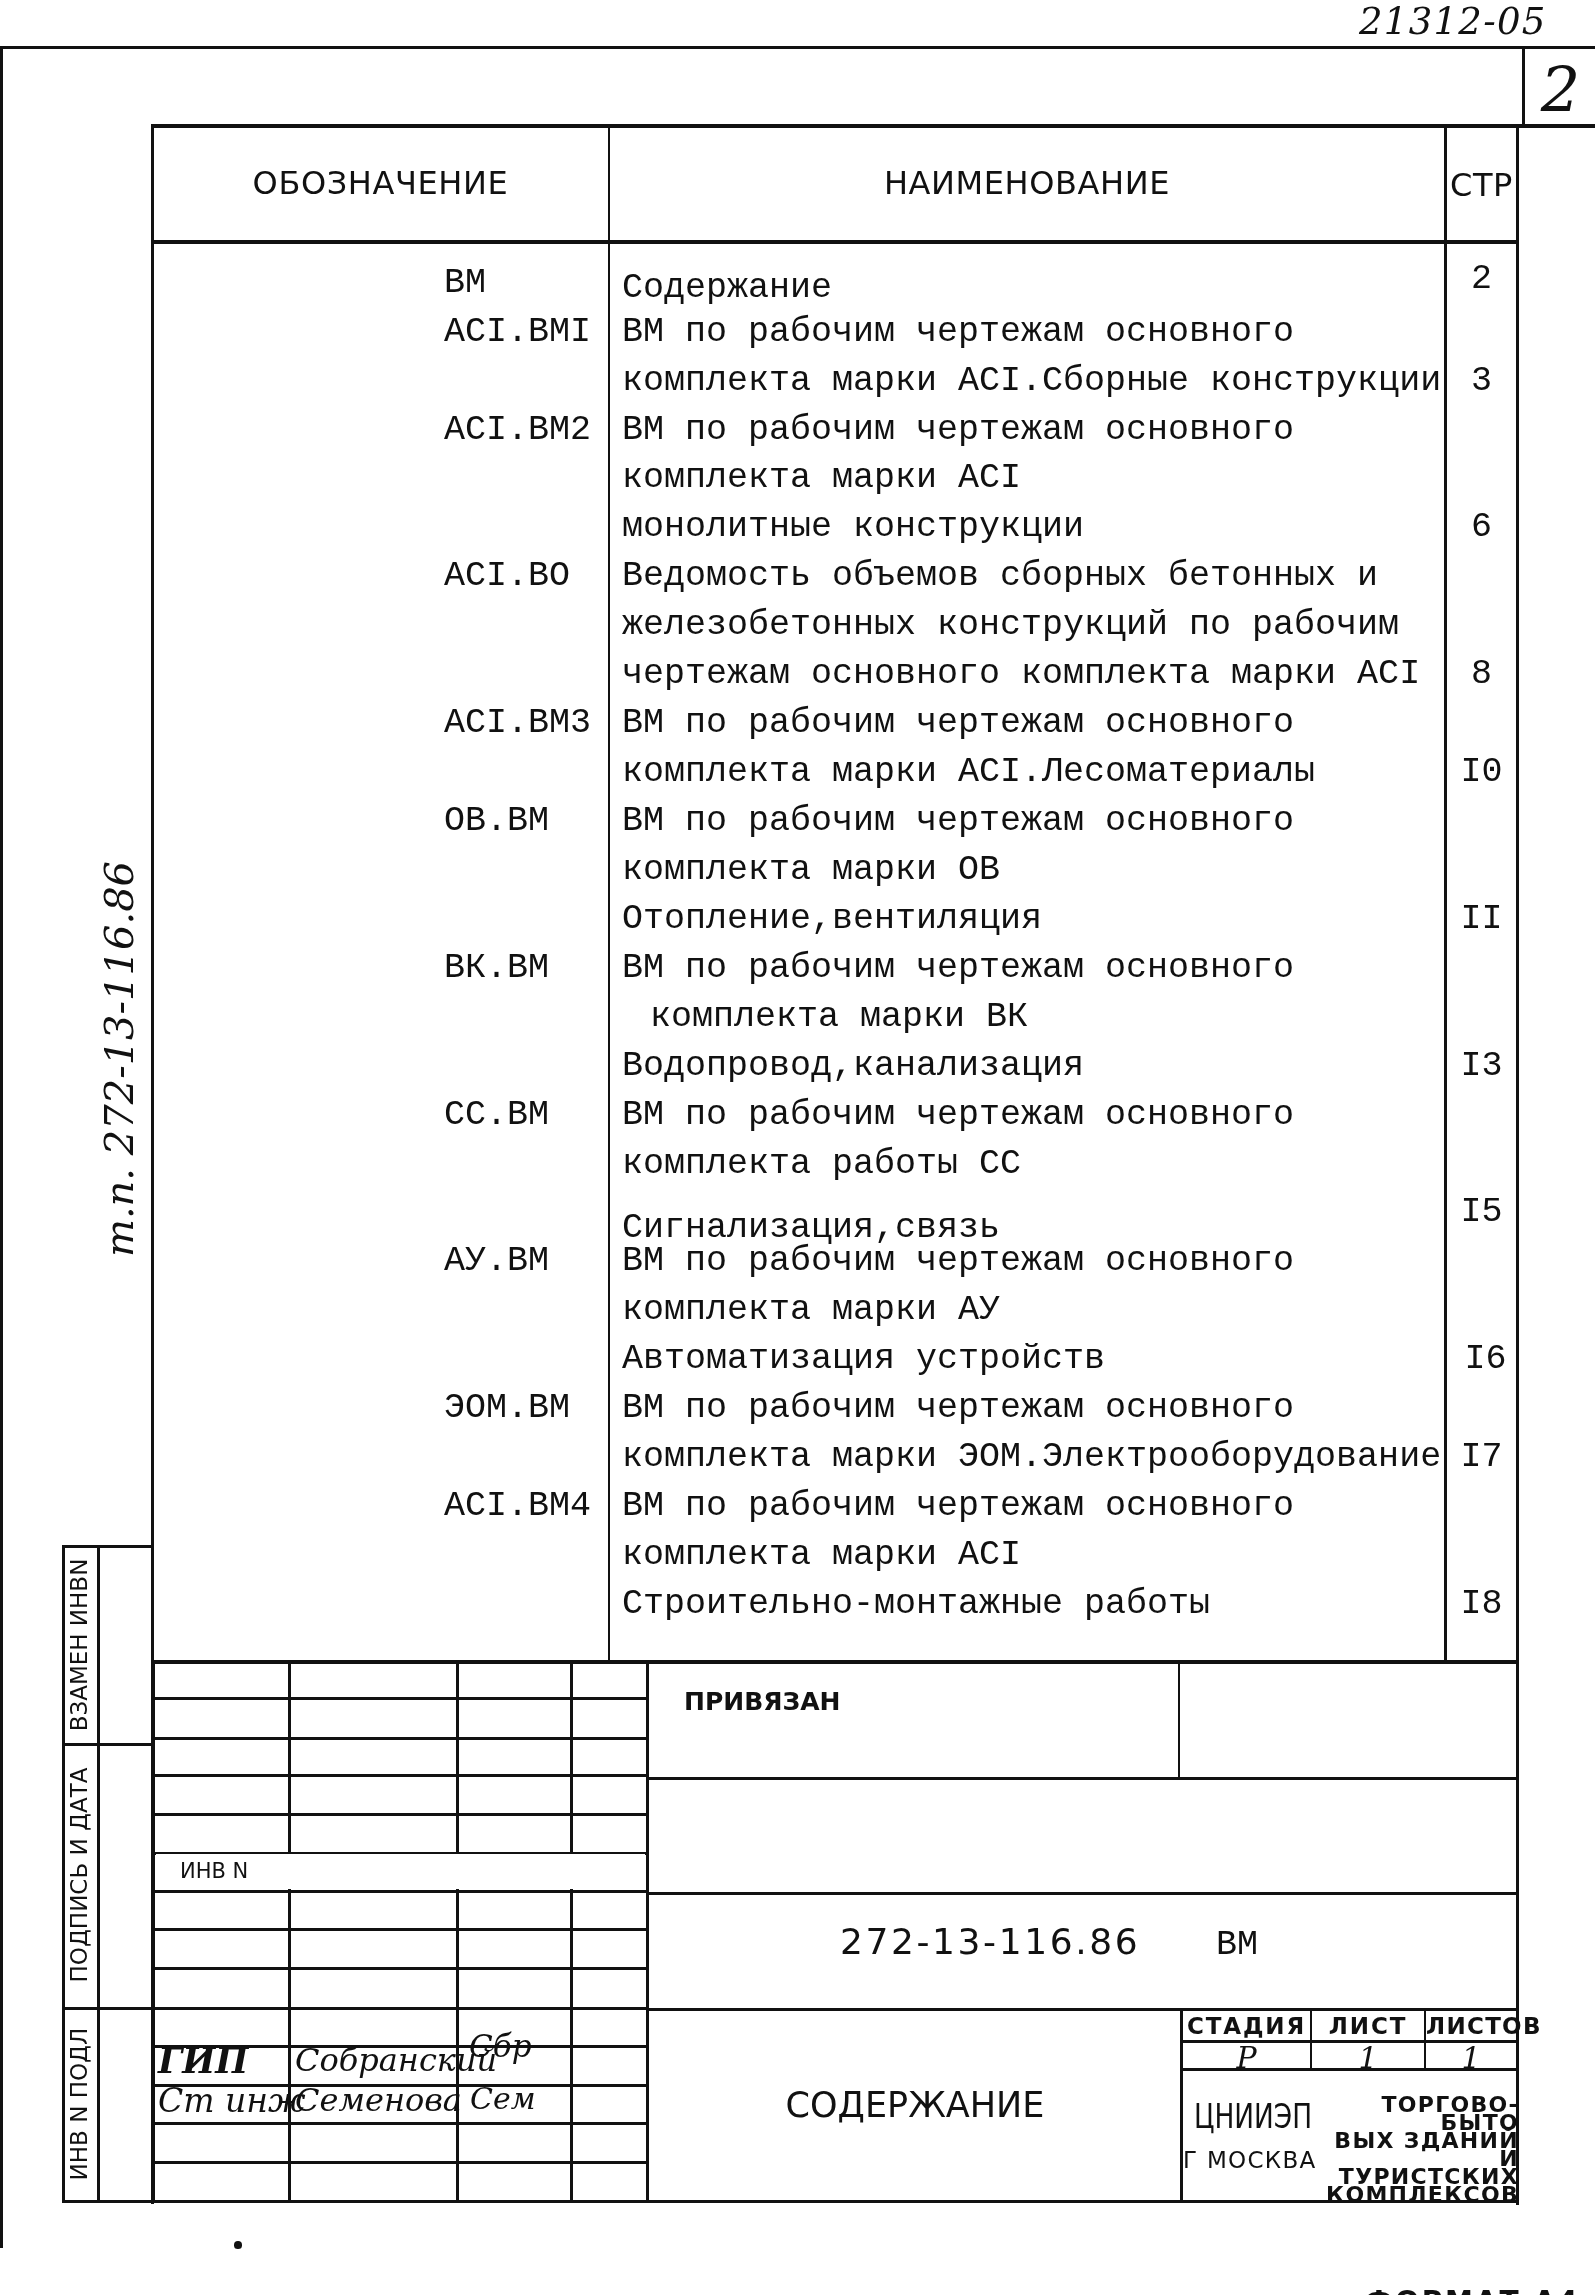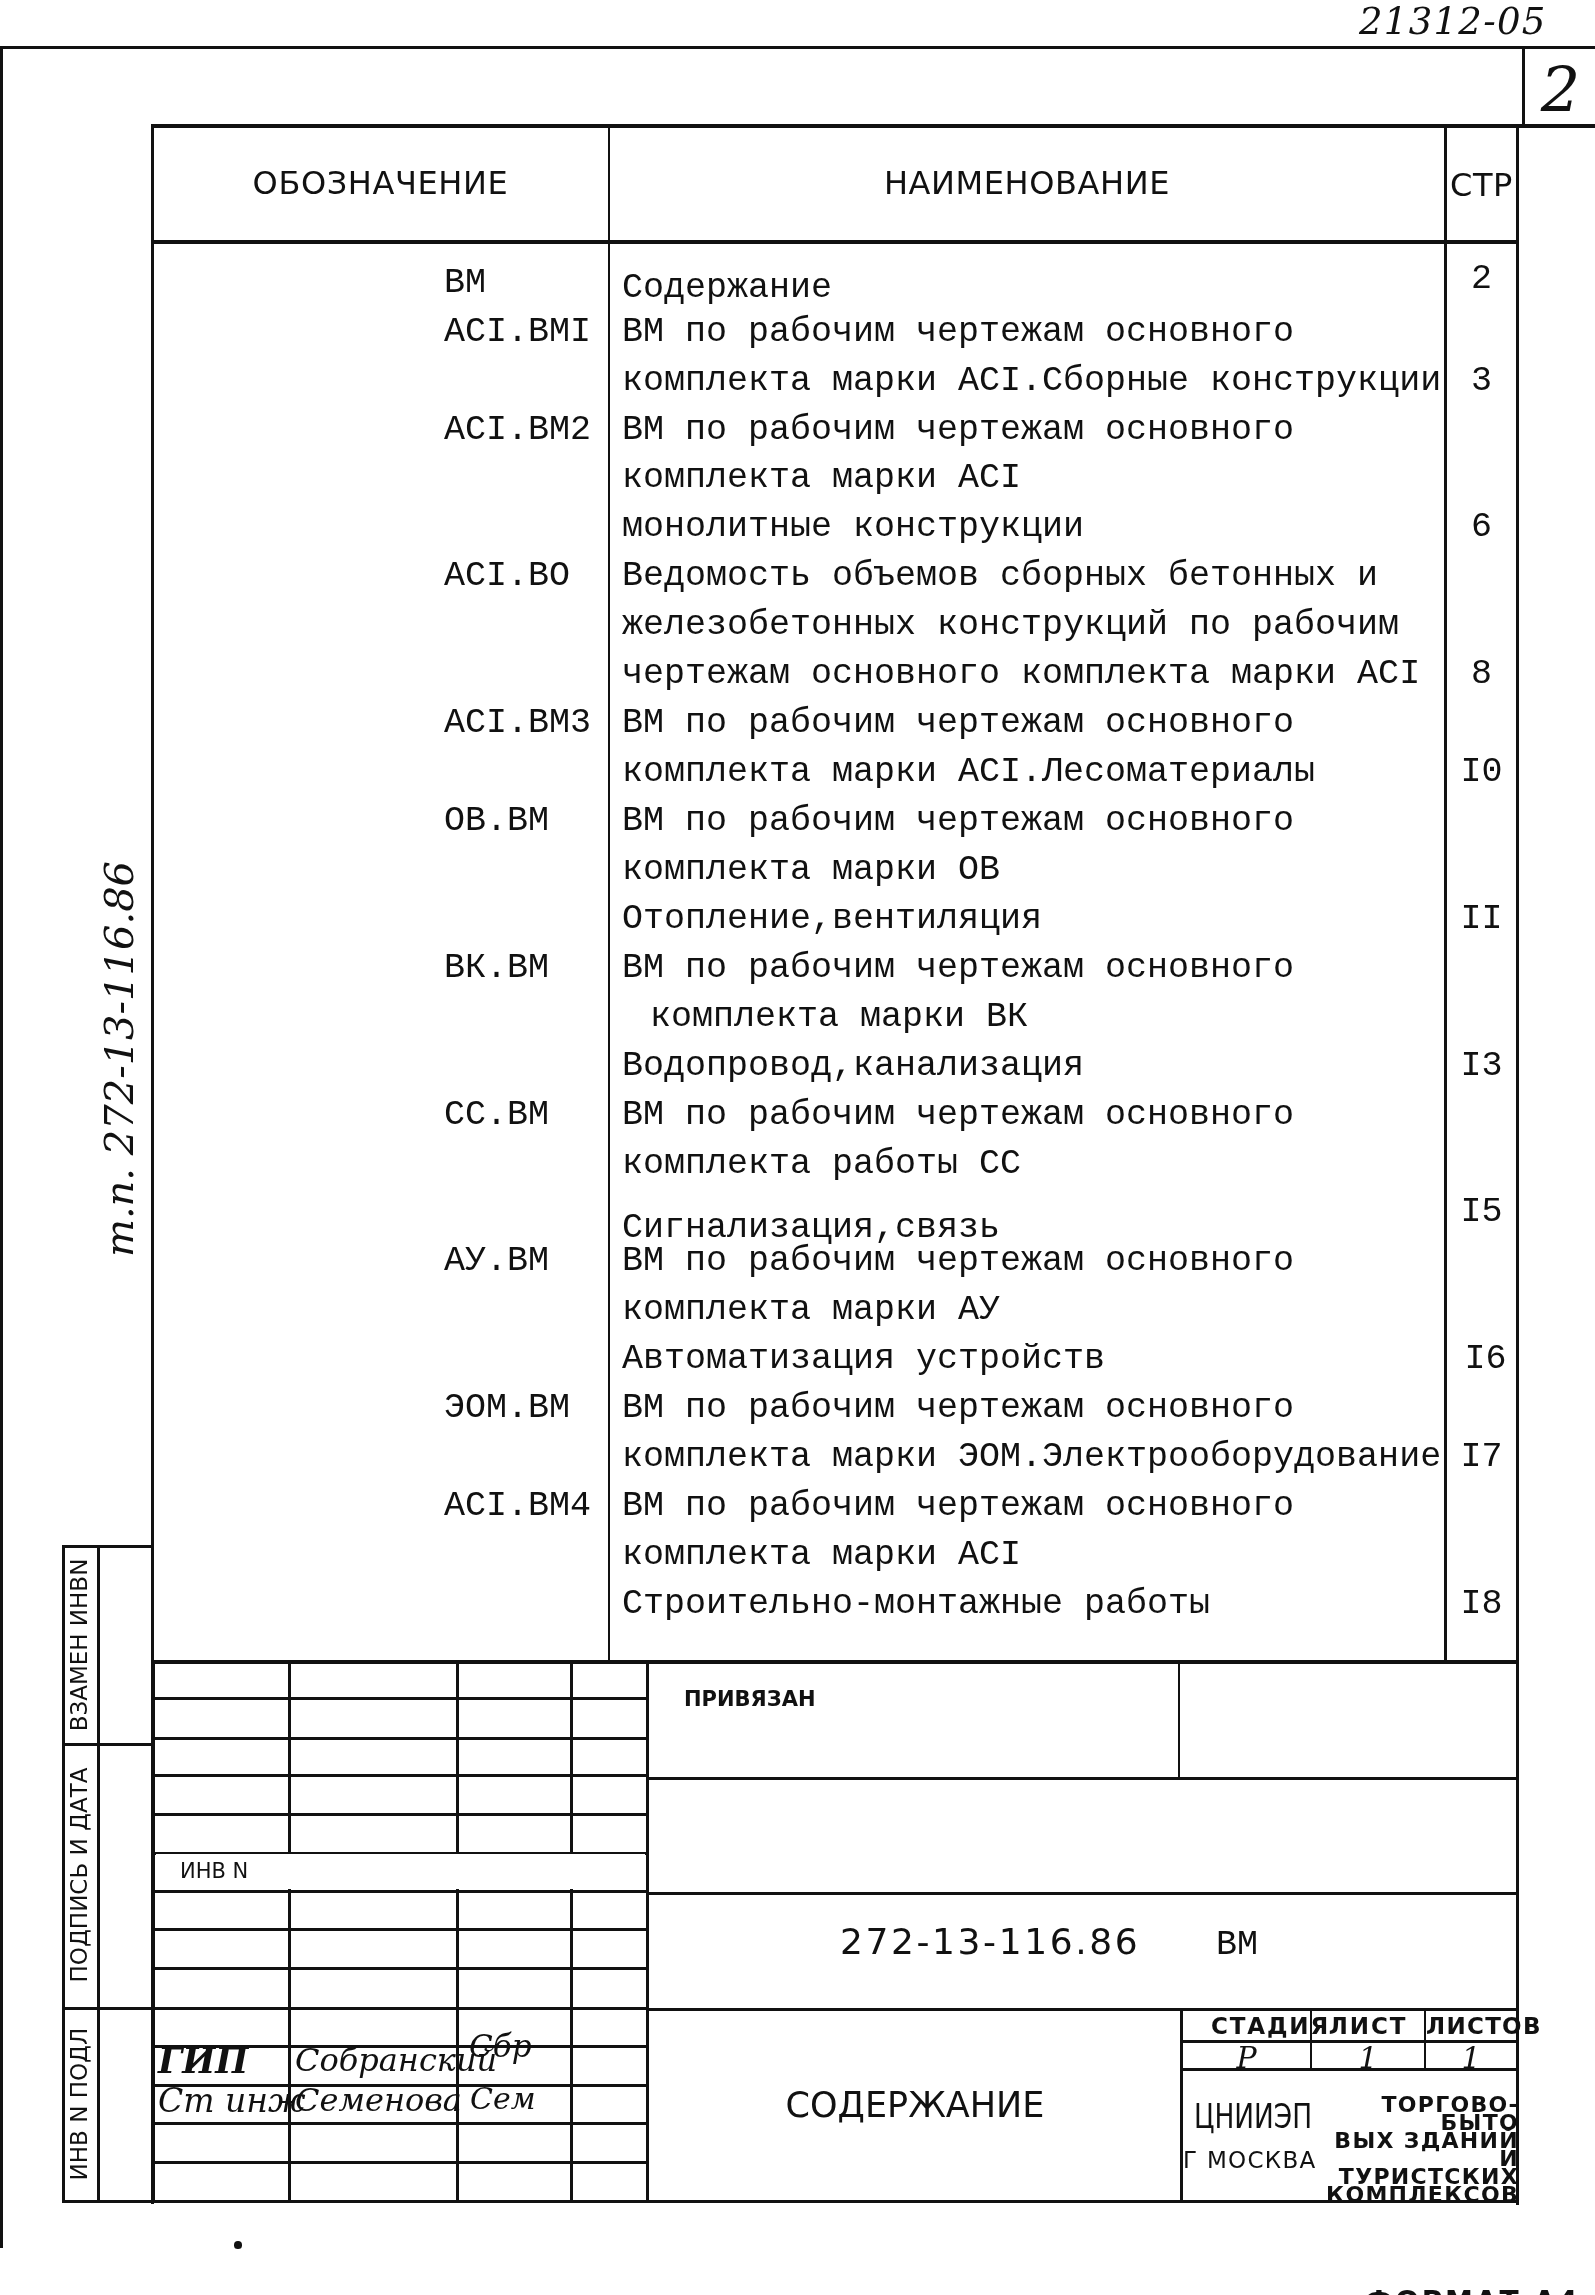--- a/index.html
+++ b/index.html
@@ -170,34 +170,34 @@
 <div class="abs hand" style="left:158px; top:2081px; font-size:33px;">Ст инж</div>
 <div class="abs hand" style="left:295px; top:2081px; font-size:32px;">Семенова</div>
 <div class="abs hand" style="left:470px; top:2081px; font-size:30px;">Сем</div>
 
 <div class="vl" style="left:646px; top:1661px; width:2.6px; height:541px;"></div>
 <div class="vl" style="left:1178px; top:1661px; width:1.9px; height:118px;"></div>
 <div class="hl" style="left:648px; top:1777px; width:869px; height:3.2px;"></div>
 <div class="hl" style="left:648px; top:1892px; width:869px; height:3.2px;"></div>
 <div class="hl" style="left:648px; top:2008px; width:869px; height:3.2px;"></div>
 
-<div class="abs sans" style="left:684px; top:1687px; font-size:21px; font-weight:bold;text-align:right;">ПРИВЯЗАН</div>
+<div class="abs sans" style="left:684px; top:1687px; font-size:25px; font-weight:bold;text-align:right;">ПРИВЯЗАН</div>
 
 <div class="abs sans" style="left:840px; top:1921px; font-size:36px; letter-spacing:2.6px;">272-13-116.86</div>
 <div class="abs mono" style="left:1216px; top:1925px; font-size:35px;">ВМ</div>
 
 <div class="abs sans" style="left:648px; top:2085px; width:534px; text-align:center; font-size:35px;">СОДЕРЖАНИЕ</div>
 
 <div class="vl" style="left:1180px; top:2009px; width:2.6px; height:193px;"></div>
 <div class="vl" style="left:1310px; top:2009px; width:1.9px; height:61px;"></div>
 <div class="vl" style="left:1424px; top:2009px; width:1.9px; height:61px;"></div>
 <div class="hl" style="left:1182px; top:2040px; width:335px; height:2.6px;"></div>
 <div class="hl" style="left:1182px; top:2068px; width:335px; height:2.6px;"></div>
 
-<div class="abs sans" style="left:1183px; top:2013px; width:127px; text-align:center; font-size:23px; font-weight:bold; letter-spacing:1.9px;padding-left:24px;">СТАДИЯ</div>
+<div class="abs sans" style="left:1183px; top:2013px; width:127px; text-align:center; font-size:23px; font-weight:bold; letter-spacing:1.9px;">СТАДИЯ</div>
 <div class="abs sans" style="left:1312px; top:2013px; width:112px; text-align:center; font-size:23px; font-weight:bold; letter-spacing:1.9px;">ЛИСТ</div>
 <div class="abs sans" style="left:1426px; top:2013px; width:90px; text-align:center; font-size:23px; font-weight:bold; letter-spacing:1.3px;">ЛИСТОВ</div>
 
 <div class="abs hand" style="left:1183px; top:2040px; width:127px; text-align:center; font-size:30px;">Р</div>
 <div class="abs hand" style="left:1312px; top:2040px; width:112px; text-align:center; font-size:30px;">1</div>
 <div class="abs hand" style="left:1426px; top:2040px; width:90px; text-align:center; font-size:30px;">1</div>
 
 <div class="abs sans" style="left:1194px; top:2097px; font-size:33px; transform:scaleX(0.8); transform-origin:left;">ЦНИИЭП</div>
 <div class="abs sans" style="left:1183px; top:2147px; font-size:23px; letter-spacing:1.3px;">Г МОСКВА</div>
 <div class="abs sans" style="left:1326px; top:2096px; width:193px; font-size:22px; line-height:18px; font-weight:bold; letter-spacing:1.3px; text-align:right;">

